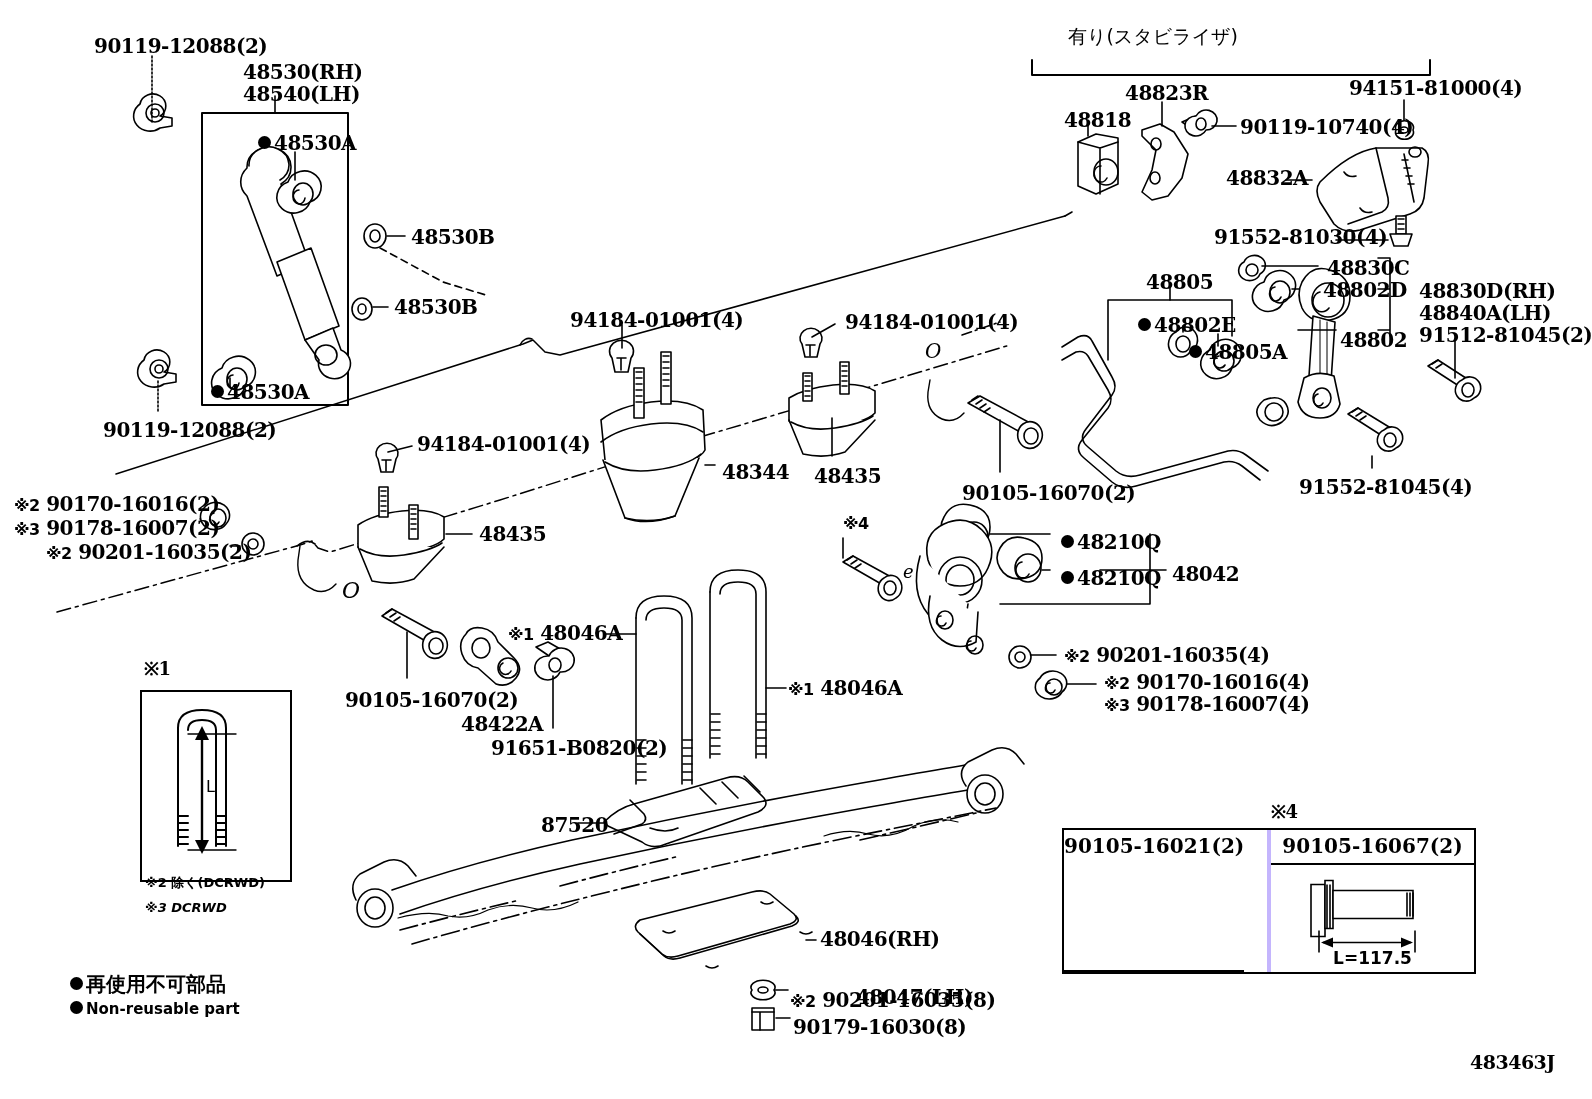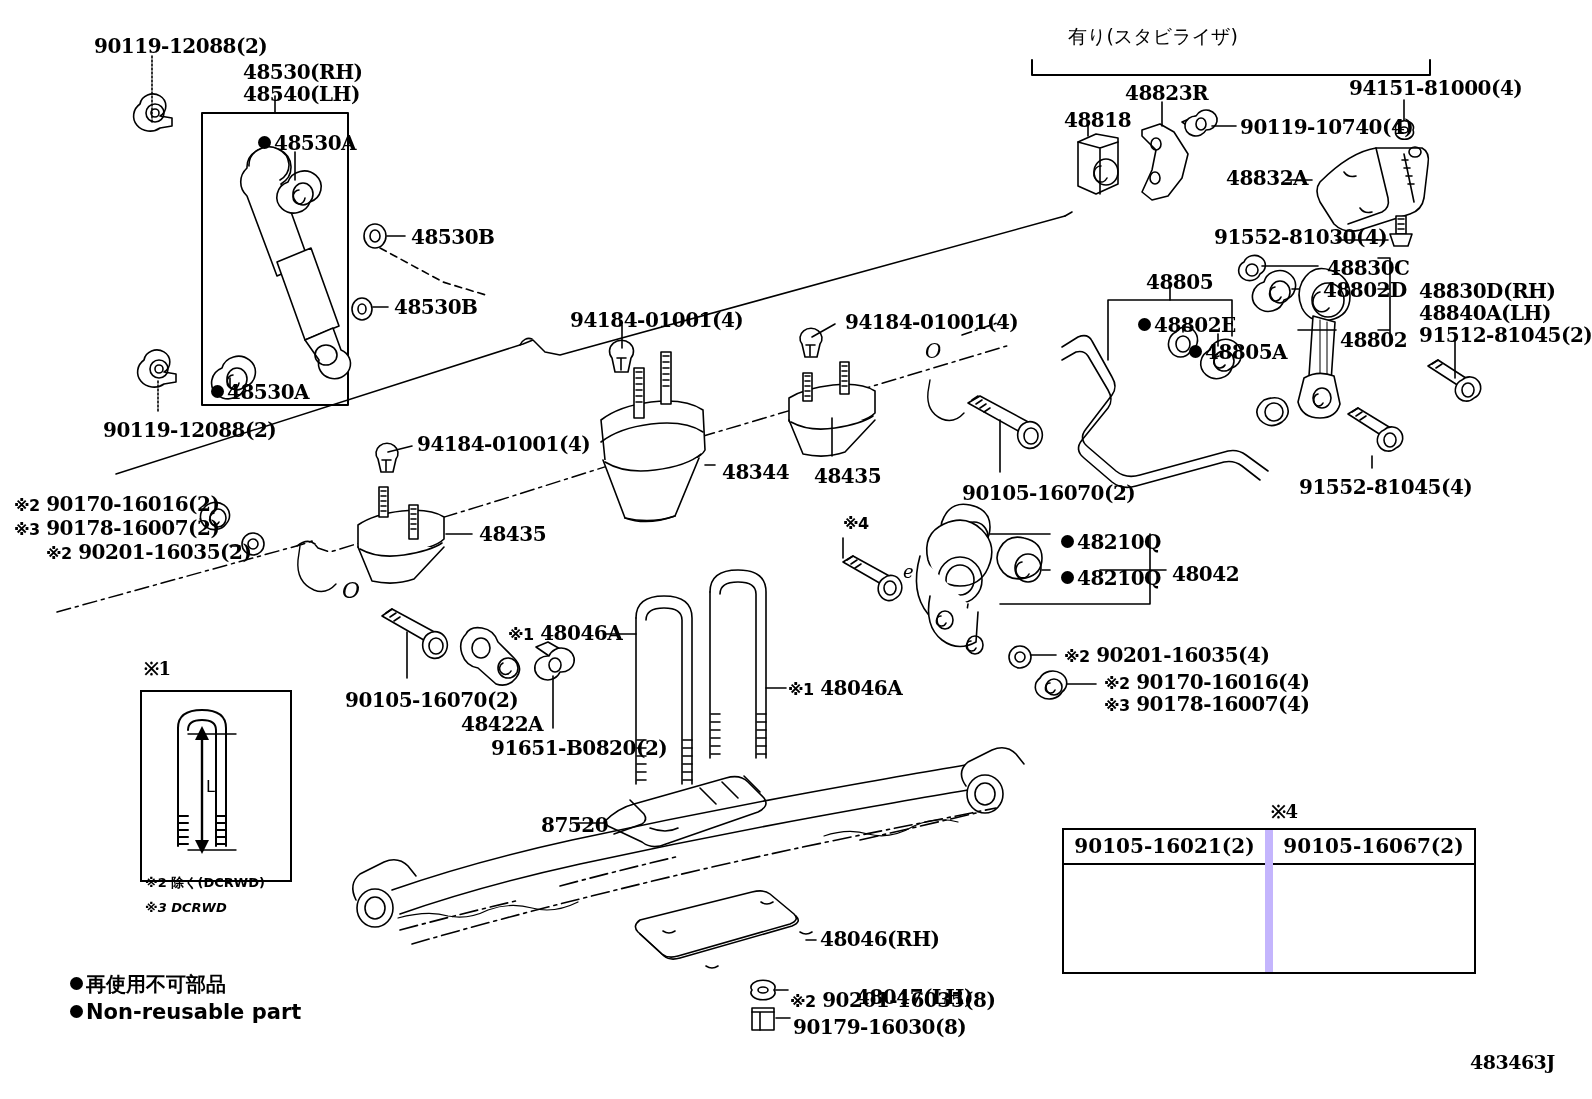--- a/index.html
+++ b/index.html
@@ -340,34 +340,50 @@
     <text x="64" y="100" font-family="DejaVu Sans, sans-serif" font-size="16" fill="#000">L</text>
   </svg>
 </div>
 <div class="lbl" style="left:144px;top:659px;font-size:18px;">※1</div>
 <div class="lbl jpb" style="left:128px;top:876px;">※2 除く(DCRWD)</div>
 <div class="lbl jpb" style="left:128px;top:901px;font-style:italic;">※3 DCRWD</div>
 
 <div style="position:absolute;left:70px;top:971px;font-family:'DejaVu Sans',sans-serif;font-weight:bold;font-size:20px;">
   <span class="dot"></span><span>再使用不可部品</span>
 </div>
-<div style="position:absolute;left:70px;top:1000px;font-family:'DejaVu Sans',sans-serif;font-weight:bold;font-size:21px;">
+<div style="position:absolute;left:70px;top:1000px;font-family:'DejaVu Sans',sans-serif;font-weight:bold;font-size:15px;">
   <span class="dot"></span><span>Non-reusable part</span>
 </div>
 
 <div class="lbl jp" style="left:1068px;top:26px;">有り(スタビライザ)</div>
 
 <div class="lbl" style="left:1271px;top:802px;font-size:18px;">※4</div>
 <div class="tbl" style="left:1062px;top:828px;width:410px;height:142px;background:#fff;">
   <div style="display:flex;height:100%;">
-    <div style="flex:1;border-right:8px solid #c4b5fd;display:flex;flex-direction:column;justify-content:space-between;">
+    <div style="flex:1;border-right:4px solid #c4b5fd;display:flex;flex-direction:row;justify-content:space-between;">
       <div class="rowtxt" style="border-bottom:2px solid #000;padding:4px 0 5px;">90105-16021(2)</div>
     </div>
     <div style="flex:1;display:flex;flex-direction:column;">
       <div class="rowtxt" style="border-bottom:2px solid #000;padding:4px 0 5px;">90105-16067(2)</div>
+      <div style="flex:1;position:relative;">
+        <svg viewBox="0 0 203 100" width="100%" height="100%">
+          <g fill="none" stroke="#000" stroke-width="1.6">
+            <path d="M40,22 l0,-6 14,0 0,52 -14,0 0,-6z" fill="#fff"></path>
+            <path d="M54,12 l8,0 0,48 -8,0z" fill="#fff"></path>
+            <path d="M56,16 v44 M59,16 v44"></path>
+            <path d="M62,22 l80,0 0,28 -80,0z" fill="#fff"></path>
+            <path d="M136,24 v24 M139,24 v24 M142,24 v24"></path>
+            <path d="M48,62 v22 M144,62 v22"></path>
+            <path d="M52,74 h88"></path>
+            <path d="M50,74 l12,-5 0,10z" fill="#000" stroke="none"></path>
+            <path d="M142,74 l-12,-5 0,10z" fill="#000" stroke="none"></path>
+          </g>
+        </svg>
+        <div class="Lt" style="position:absolute;left:0;right:0;bottom:4px;">L=117.5</div>
+      </div>
     </div>
   </div>
 </div>
 
 <div class="lbl" style="left:1470px;top:1052px;font-size:19px;">483463J</div>
 
 <div id="labels">
       <div class="lbl n" style="left: 94px; top: 36px;">90119-12088(2)</div>
       <div class="lbl n" style="left: 243px; top: 62px;">48530(RH)</div>
       <div class="lbl n" style="left: 243px; top: 84px;">48540(LH)</div>

